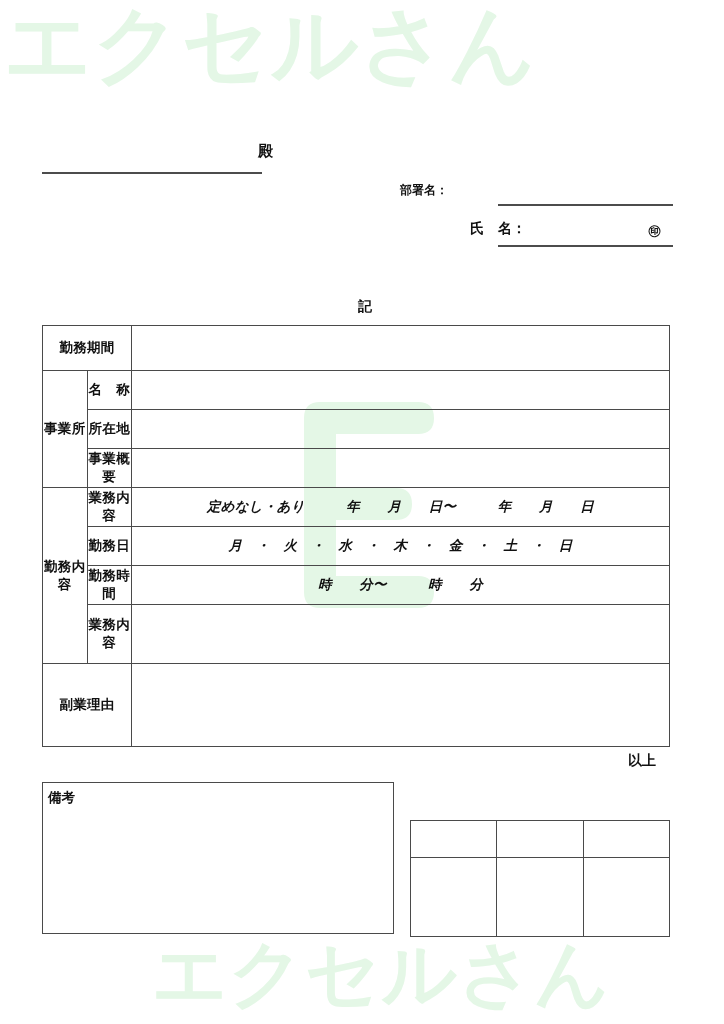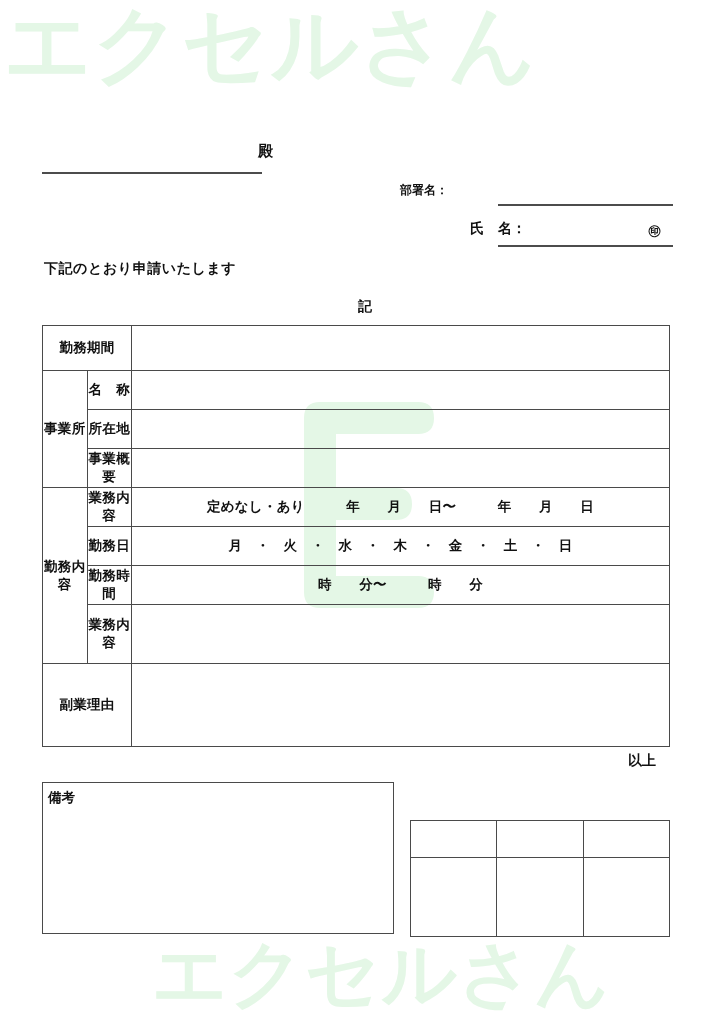--- a/index.html
+++ b/index.html
@@ -187,20 +187,21 @@
   }
   td.val {
     vertical-align: middle;
     padding-left: 10px;
   }
   td.val-c {
     vertical-align: middle;
     text-align: center;
     white-space: pre;
     letter-spacing: 0.02em;
+    font-style: italic;
   }
   .h44 { height: 44px; }
   .h38 { height: 38px; }
   .h58 { height: 58px; }
   .h82 { height: 82px; }
 
   #ijou {
     left: 628px;
     top: 752px;
     font-size: 14px;
@@ -260,21 +261,20 @@
     <div class="abs" id="dono">殿</div>
     <div class="abs" id="dono-rule"></div>
 
     <div class="abs" id="dept-label">部署名：</div>
     <div class="abs" id="dept-rule"></div>
 
     <div class="abs" id="name-label">氏　名：</div>
     <div class="abs" id="seal-mark">㊞</div>
     <div class="abs" id="name-rule"></div>
 
-    <div class="abs" id="intro-line">下記のとおり申請いたします</div>
 
     <div class="abs" id="ki-label">記</div>
 
     <table id="main-table">
       <tbody>
           <tr>
         <td class="lbl1 h44" colspan="2">勤務期間</td>
         <td class="val h44"></td>
       </tr>
       <tr>

